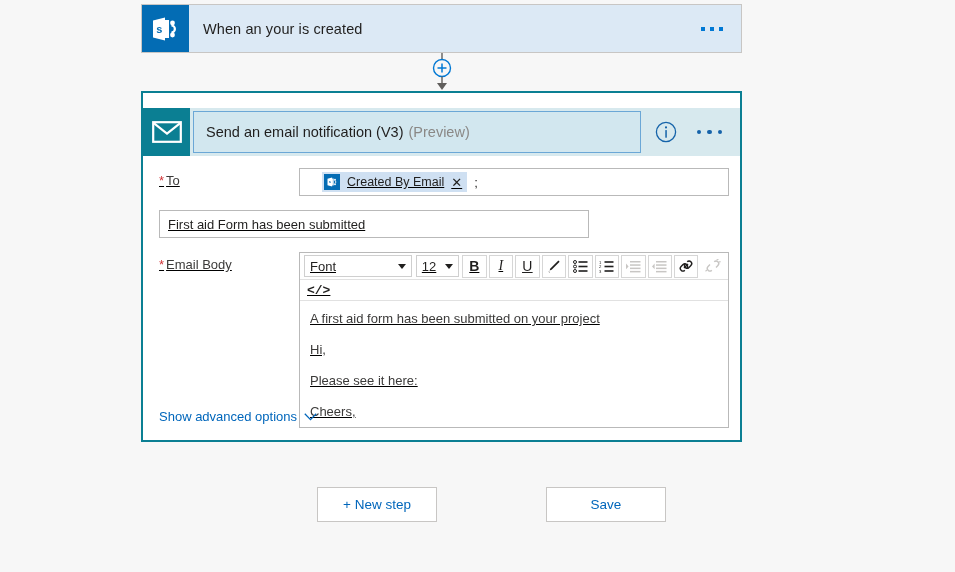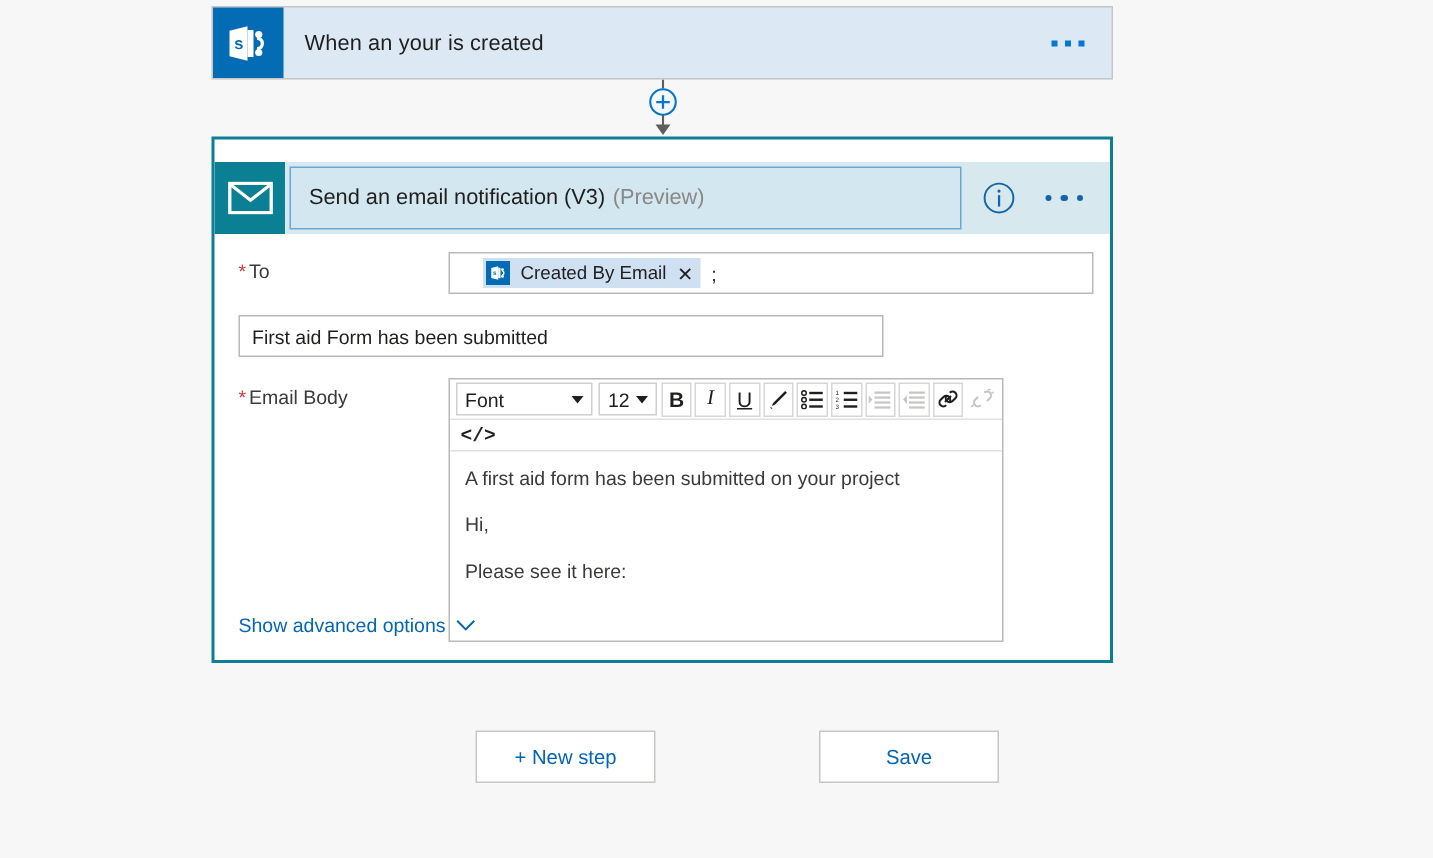--- a/index.html
+++ b/index.html
@@ -101,21 +101,21 @@
     padding: 0 18px 0 14px;
   }
   .info-icon { width: 22px; height: 22px; display: block; }
   .ellipsis-action { display: flex; gap: 6px; }
   .ellipsis-action i {
     width: 4.5px; height: 4.5px; border-radius: 50%;
     background: #1563a9; display: block;
   }
 
   
-  .form-body { padding: 12px 31px 0 16px; }
+  .form-body { padding: 12px 31px 0 16px; text-decoration: underline; }
   .form-row { display: flex; margin-bottom: 14px; }
   .field-label {
     flex: 0 0 140px;
     padding-top: 5px;
     font-size: 13px;
     color: #3b3a39;
   }
   .req { color: #d13438; margin-right: 2px; }
   .field-control { flex: 1 1 auto; }
 
@@ -147,21 +147,21 @@
   .token .tk-icon svg { width: 11px; height: 10px; display: block; }
   .token .tk-label { font-size: 12.5px; color: #201f1e; }
   .token .tk-x {
     font-size: 13px; color: #201f1e; cursor: pointer;
     line-height: 1; padding-right: 1px;
   }
   .semi { margin-left: 7px; font-size: 13px; color: #201f1e; }
 
   
   .rte {
-    width: 370px;
+    width: 430px;
     border: 1px solid #b9b9b9;
     background: #fff;
   }
   .rte-toolbar {
     display: flex;
     align-items: center;
     height: 27px;
     border-bottom: 1px solid #e1e1e1;
     padding: 0 2px;
   }
@@ -425,20 +425,21 @@
             </div>
 
             <div class="rte-toolbar2">
               <span class="code-btn">&lt;/&gt;</span>
             </div>
 
             <div class="rte-area">
               <p>A first aid form has been submitted on your project</p>
               <p>Hi,</p>
               <p>Please see it here:</p>
+              <p>Cheers,</p>
             </div>
 
           </div>
         </div>
       </div>
 
     </div>
 
     <div class="adv">
       <span>Show advanced options</span>

